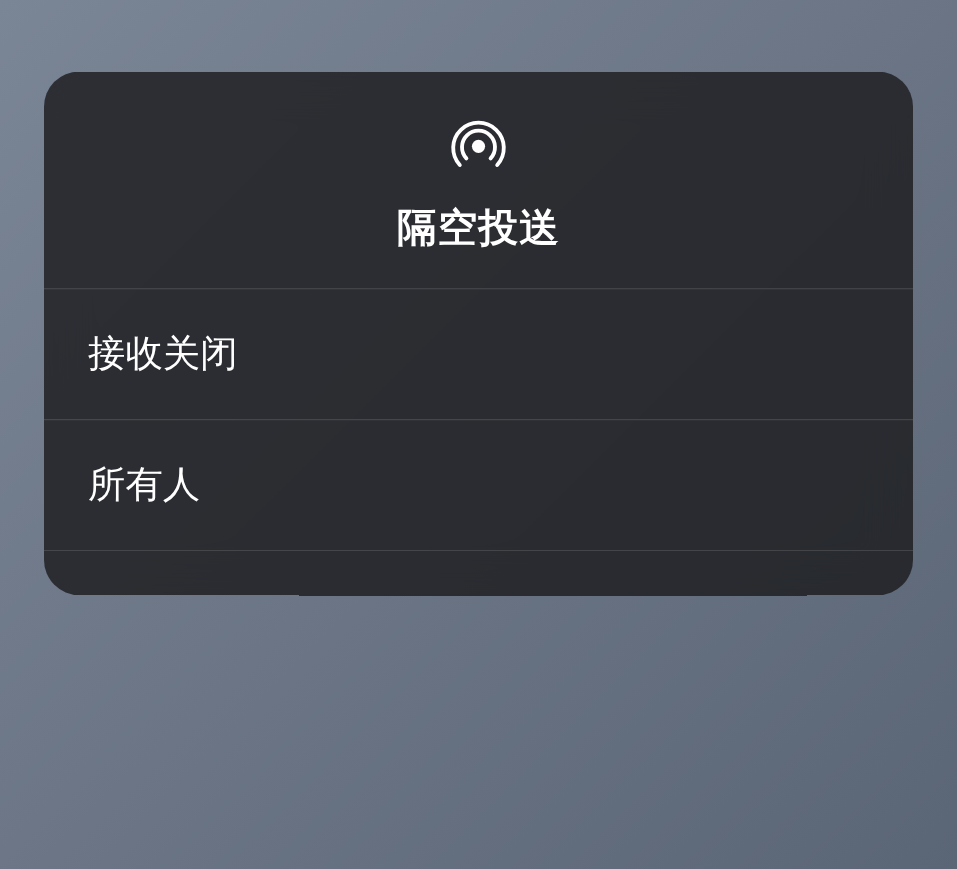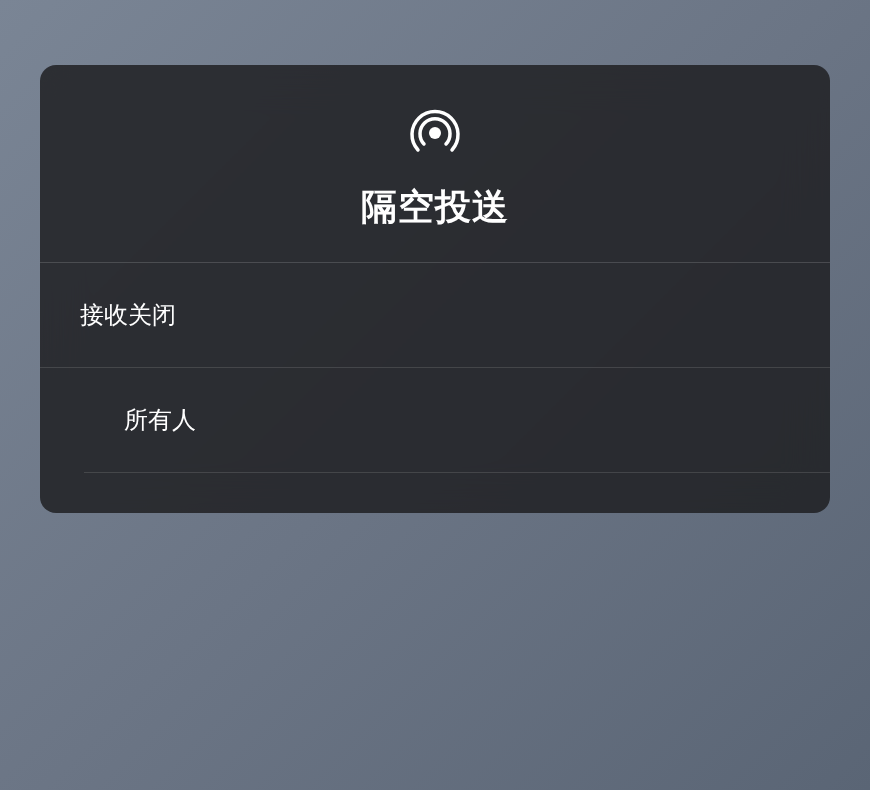--- a/index.html
+++ b/index.html
@@ -17,21 +17,21 @@
       align-items: flex-start;
       justify-content: center;
       padding-top: 65px;
       overflow: hidden;
     }
 
     .panel {
       width: 790px;
       background: rgba(28, 28, 30, 0.82);
       backdrop-filter: blur(20px);
-      border-radius: 16px;
+      border-radius: 32px;
       overflow: hidden;
     }
 
     .header {
       display: flex;
       flex-direction: column;
       align-items: center;
       padding: 40px 0 30px 0;
       border-bottom: 1px solid rgba(255, 255, 255, 0.15);
     }
@@ -58,26 +58,25 @@
       display: flex;
       align-items: center;
       justify-content: space-between;
       padding: 36px 40px;
       border-bottom: 1px solid rgba(255, 255, 255, 0.12);
       cursor: pointer;
     }
 
     .option-item:last-child {
       border-bottom: 1px solid rgba(255, 255, 255, 0.12);
-      margin-left: 44px;
     }
 
     .option-label {
       color: #ffffff;
-      font-size: 24px;
+      font-size: 34px;
       font-weight: 400;
     }
 
     .checkmark {
       width: 34px;
       height: 34px;
       display: none;
     }
 
     .option-item.selected .checkmark {

